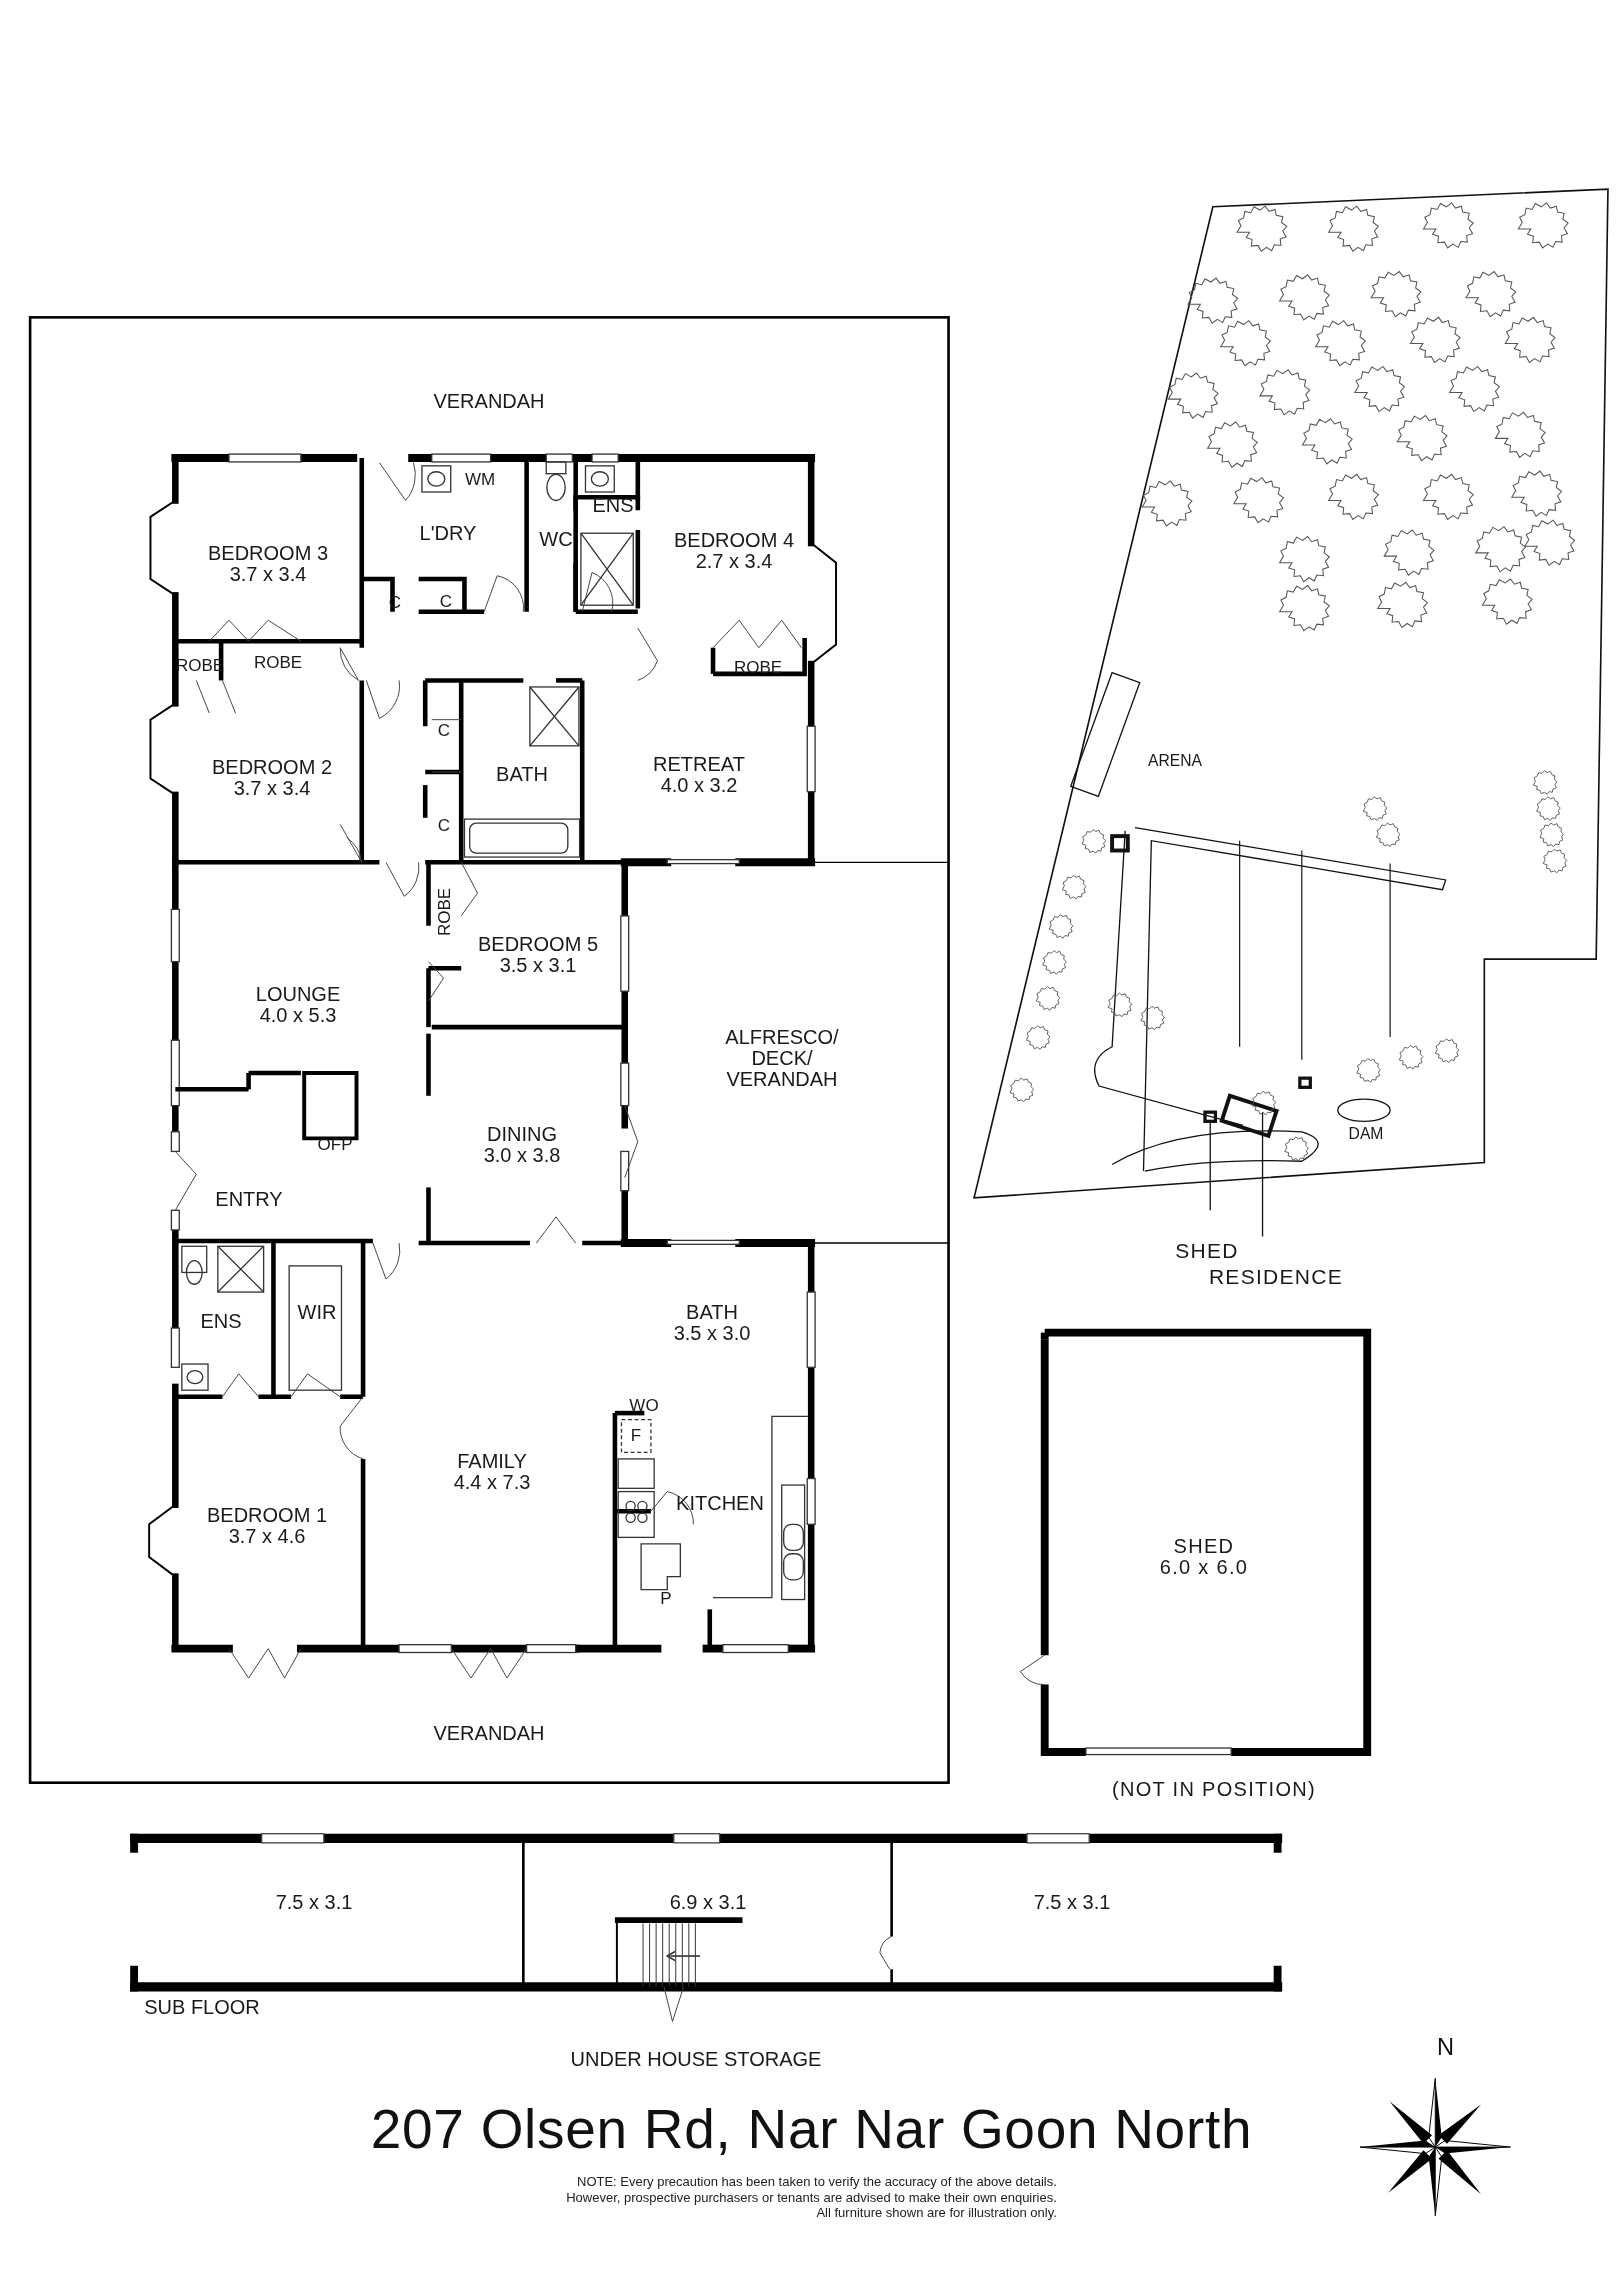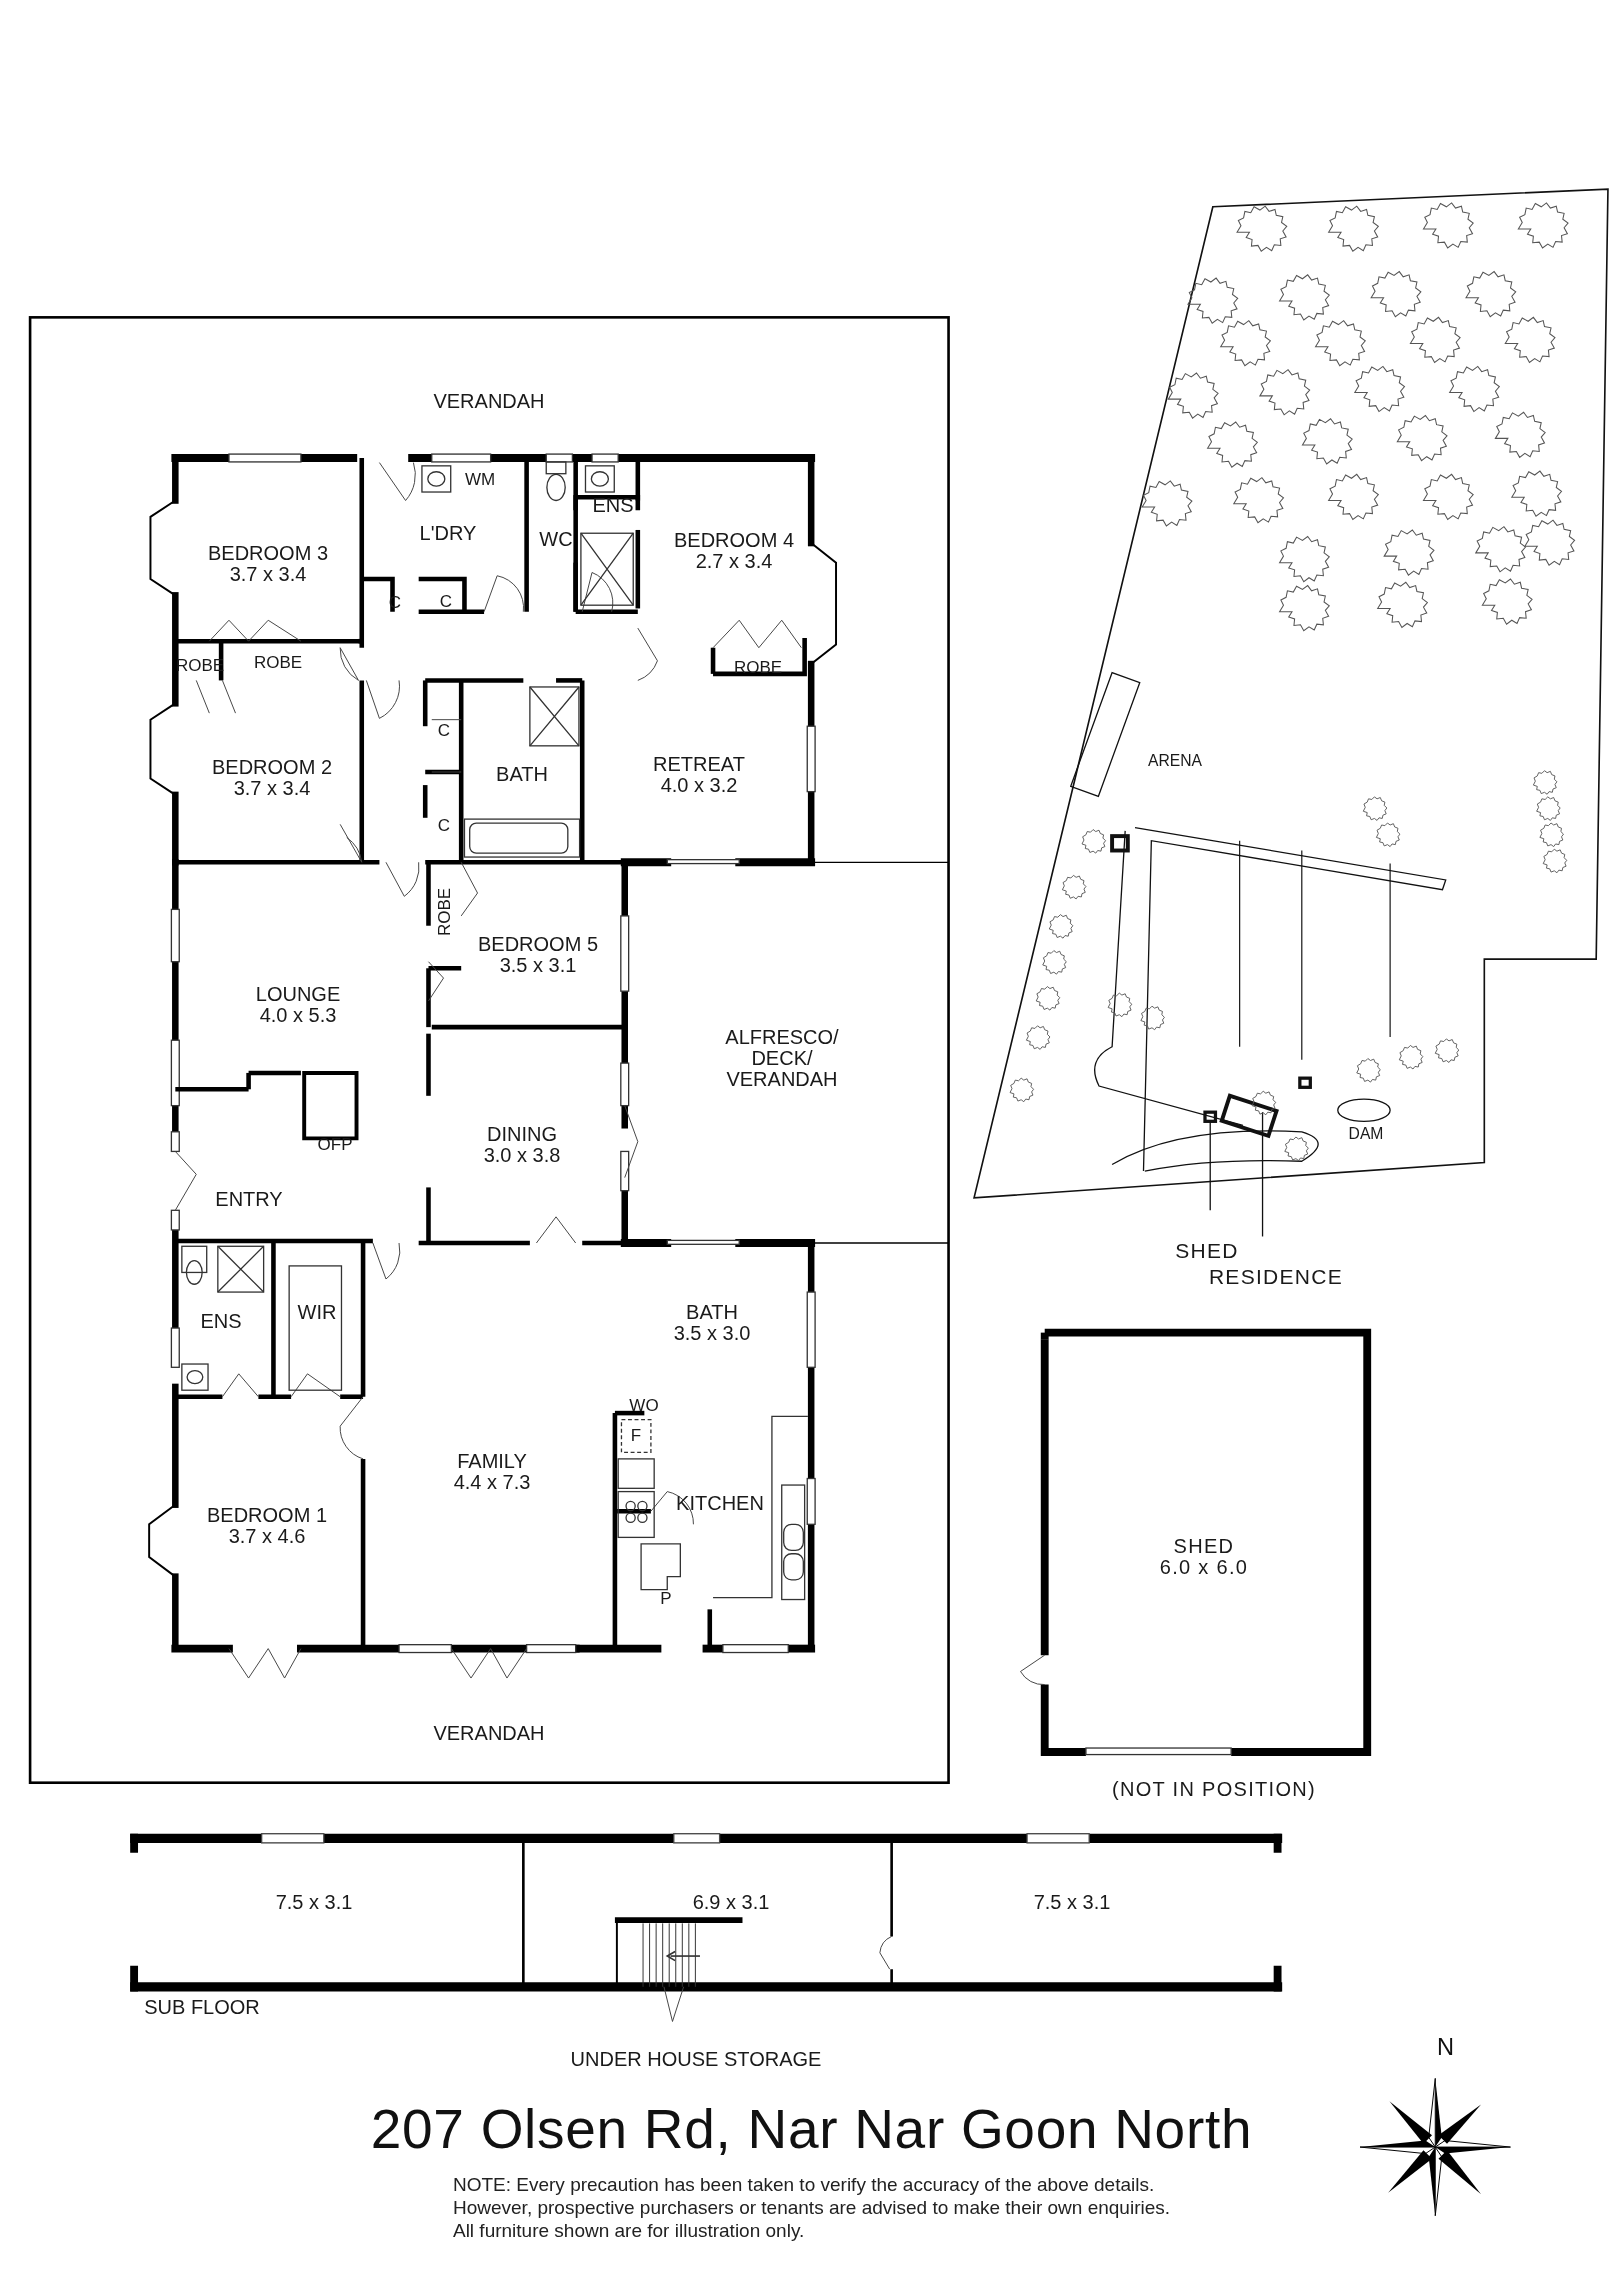--- a/index.html
+++ b/index.html
@@ -4,21 +4,21 @@
 <style>
   html, body { margin: 0; padding: 0; background: #ffffff; }
   body { width: 1623px; height: 2295px; position: relative; overflow: hidden; font-family: "Liberation Sans", sans-serif; color: #111; }
   svg.plan { position: absolute; left: 0; top: 0; width: 1623px; height: 2295px; }
   .lbl { position: absolute; text-align: center; white-space: nowrap; line-height: 1.05; color: #1a1a1a; font-family: "Liberation Sans", sans-serif; transform: translateX(-50%); }
   .room { font-size: 20px; letter-spacing: 0px; }
   .small { font-size: 17px; }
   .site { font-size: 15.7px; margin-top: 23px; }
   .site-big { font-size: 21px; letter-spacing: 1.3px; }
   .title { position: absolute; left: 50%; top: 2097px; transform: translateX(-50%); font-size: 55px; font-family: "Liberation Sans", sans-serif; letter-spacing: 0.7px; color: #111; white-space: nowrap; }
-  .note { position: absolute; left: 50%; top: 2174px; transform: translateX(-50%); font-size: 19px; text-align: left; line-height: 1.2; color: #222; white-space: nowrap; }
+  .note { position: absolute; left: 50%; top: 2174px; transform: translateX(-50%); font-size: 13px; text-align: right; line-height: 1.2; color: #222; white-space: nowrap; }
   .compass-n { position: absolute; left: 1437px; top: 2034px; font-size: 23.6px; }
   .rot { transform: translateX(-50%) rotate(-90deg); transform-origin: center; }
 </style>
 </head>
 <body>
 
 <svg class="plan" viewBox="0 0 2481 3508" xmlns="http://www.w3.org/2000/svg">
   <defs>
     <g id="tree">
       <path d="M-34,0 l6,-10 -4,-8 8,-4 2,-10 9,2 5,-9 9,5 8,-6 6,8 9,-3 2,9 10,2 -2,9 8,6 -6,7 5,9 -9,3 1,10 -10,-1 -4,9 -8,-5 -8,6 -5,-9 -10,1 1,-10 -9,-3 5,-8z" fill="none" stroke="#555" stroke-width="1.6"></path>
@@ -412,21 +412,21 @@
 <div class="lbl site-big" style="left:1207px; top:1240px;">SHED</div>
 <div class="lbl site-big" style="left:1276px; top:1266px;">RESIDENCE</div>
 
 <div class="lbl site-big" style="left:1204px; top:1536px; font-size:20px;">
   <div>SHED</div>
   <div>6.0 x 6.0</div>
 </div>
 <div class="lbl site-big" style="left:1214px; top:1779px; font-size:20px;">(NOT IN POSITION)</div>
 
 <div class="lbl room" style="left:314px; top:1892px;">7.5 x 3.1</div>
-<div class="lbl room" style="left:708px; top:1892px;margin-left:23px;">6.9 x 3.1</div>
+<div class="lbl room" style="left:708px; top:1892px;">6.9 x 3.1</div>
 <div class="lbl room" style="left:1072px; top:1892px;">7.5 x 3.1</div>
 <div class="lbl room" style="left:202px; top:1997px;">SUB FLOOR</div>
 <div class="lbl room" style="left:696px; top:2040px;margin-top:9px;">UNDER HOUSE STORAGE</div>
 
 <div class="compass-n">N</div>
 
 <div class="title">207 Olsen Rd, Nar Nar Goon North</div>
 <div class="note">
   <div>NOTE: Every precaution has been taken to verify the accuracy of the above details.</div>
   <div>However, prospective purchasers or tenants are advised to make their own enquiries.</div>

